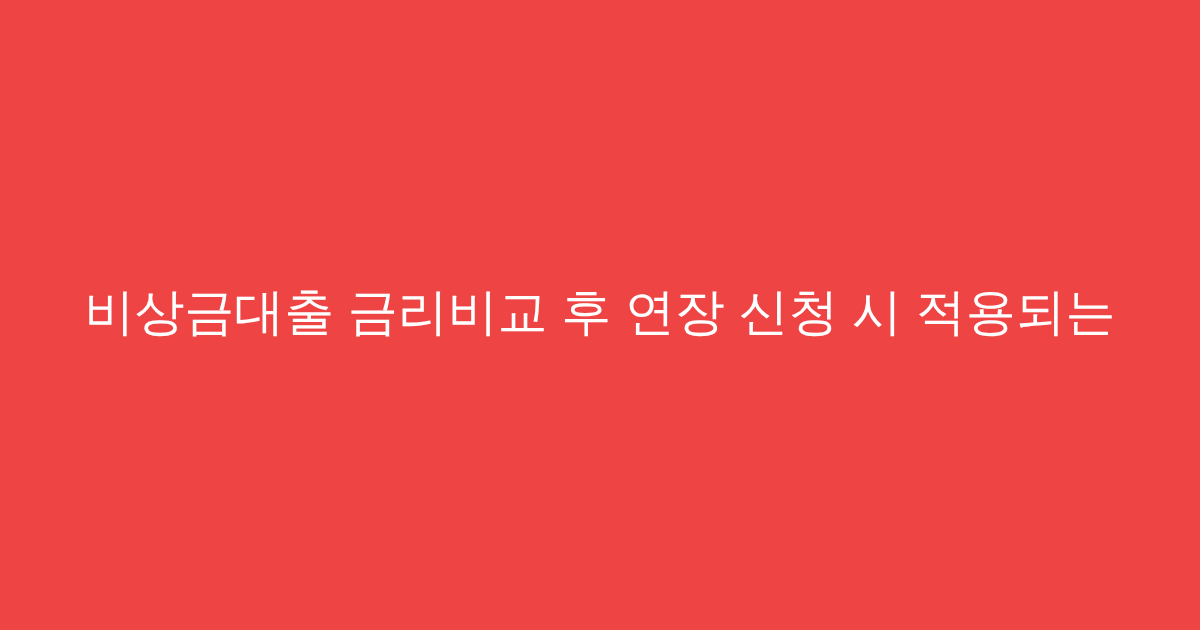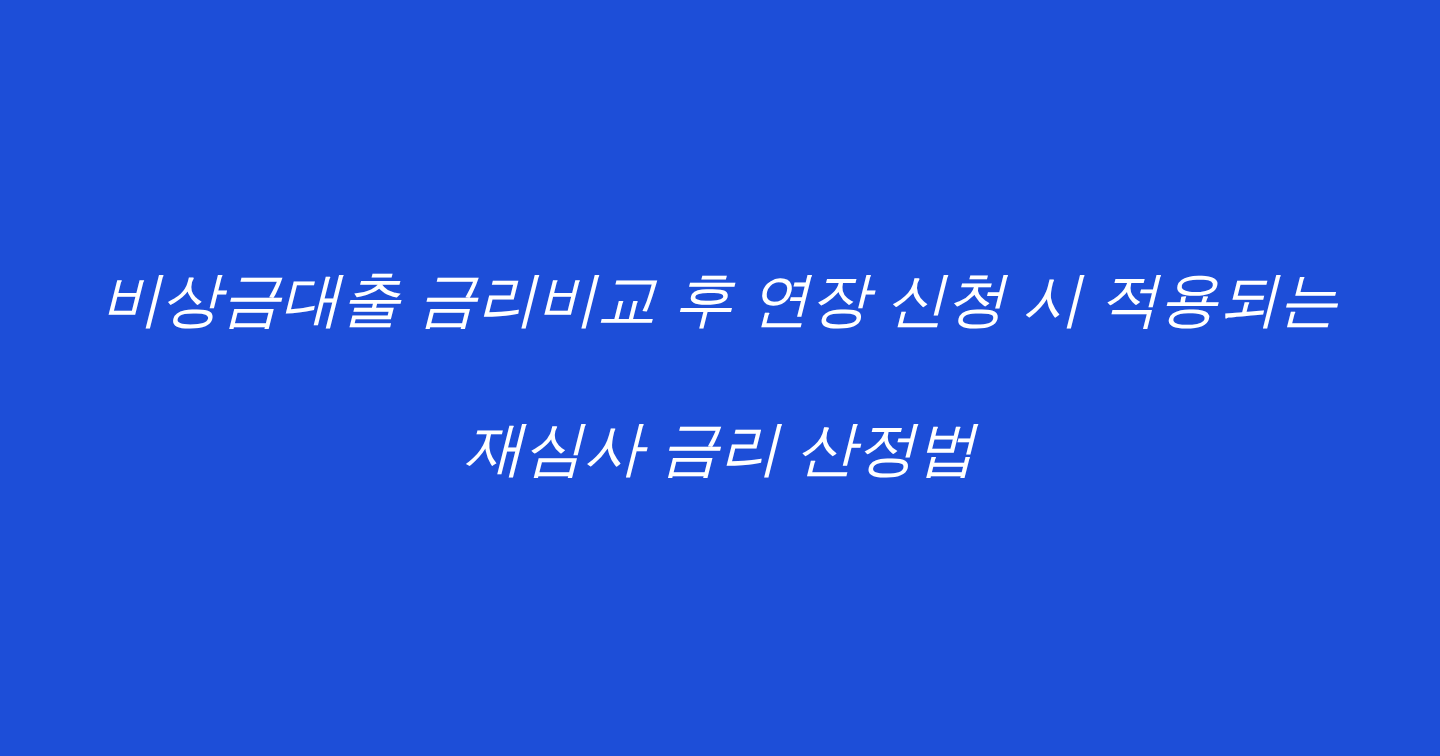--- a/index.html
+++ b/index.html
@@ -50,24 +50,23 @@
     text-rendering: geometricPrecision;
   }
 
   .headline .line {
     display: block;
   }
 </style>
 </head>
 <body>
 
-<div class="card" style="background-color: #1d4ed8; font-style: italic;">
+<div class="card" style="background-color: #ef4444;">
 
   <div class="headline-block">
 
     <h1 class="headline" style="color: rgb(255, 255, 255);">
       <span class="line">비상금대출 금리비교 후 연장 신청 시 적용되는</span>
-      <span class="line">재심사 금리 산정법</span>
     </h1>
 
   </div>
 
 </div>
 
 </body></html>

